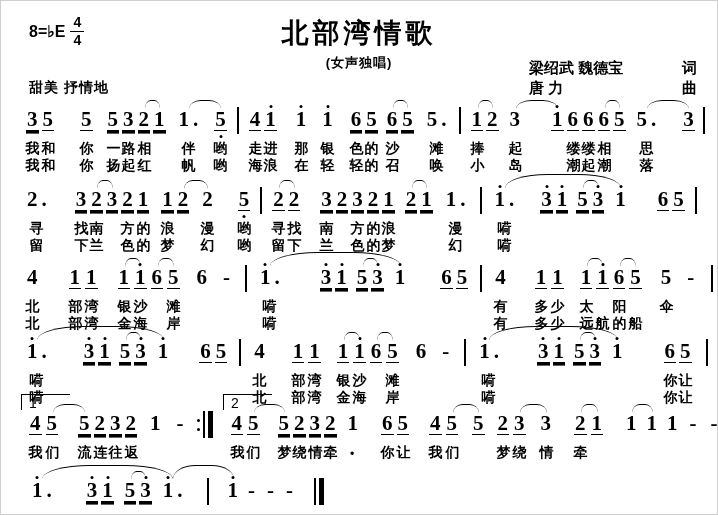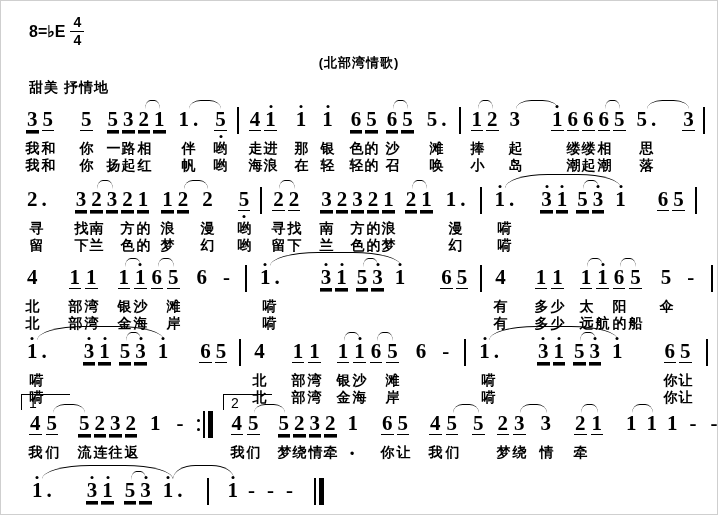--- a/index.html
+++ b/index.html
@@ -50,21 +50,32 @@
 <body>
 
 <div class="score">
   <div class="keysig">
     <span>8=♭E</span>
     <span class="frac">
       <span class="top">4</span>
       <span>4</span>
     </span>
   </div>
-  <div class="subtitle">(北部湾情歌)</div>
+  <div class="title">北部湾情歌</div>
+  <div class="subtitle">(女声独唱)</div>
+  <div class="credits">
+    <div class="crow">
+      <span>梁绍武 魏德宝</span>
+      <span>词</span>
+    </div>
+    <div class="crow">
+      <span>唐  力</span>
+      <span>曲</span>
+    </div>
+  </div>
   <div class="tempo">甜美 抒情地</div>
   <div id="systems">
       <div class="system" style="top: 106px;">
         <div class="notes" style="padding-left: 25px;">
           <span class="tok u2"><span class="num">3</span></span>
           <span class="tok u1" style="margin-left: 3px;"><span class="num">5</span></span>
           <span class="tok u1" style="margin-left: 26px;"><span class="num">5</span></span>
           <span class="tok u2" style="margin-left: 14px;"><span class="num">5</span></span>
           <span class="tok u2" style="margin-left: 3px;"><span class="num">3</span></span>
           <span class="tok u2" style="margin-left: 3px;"><span class="num">2</span></span>

